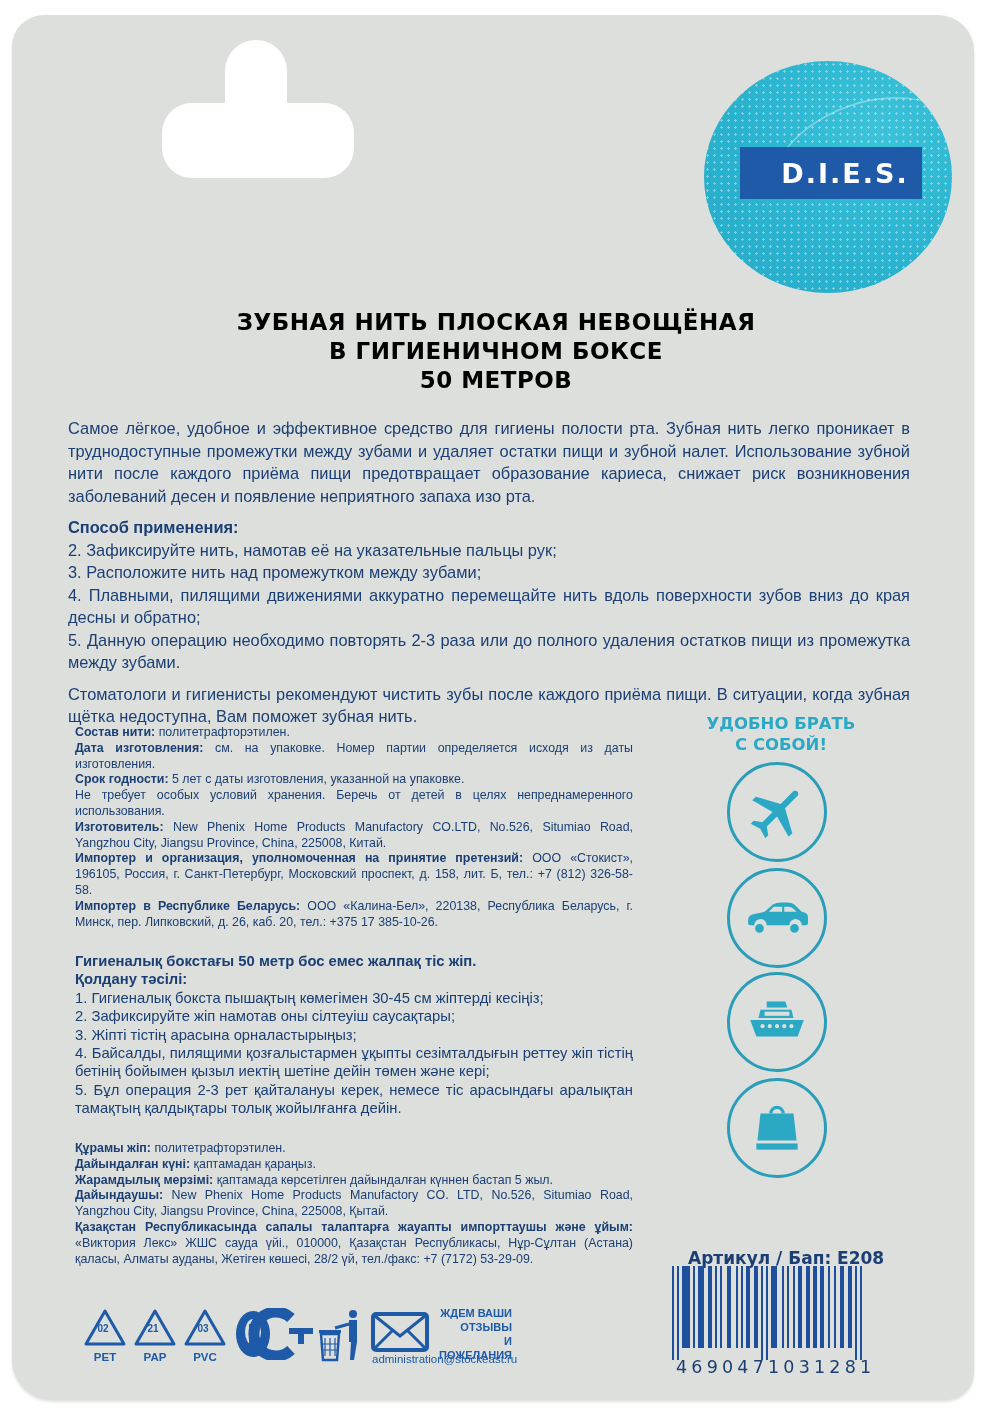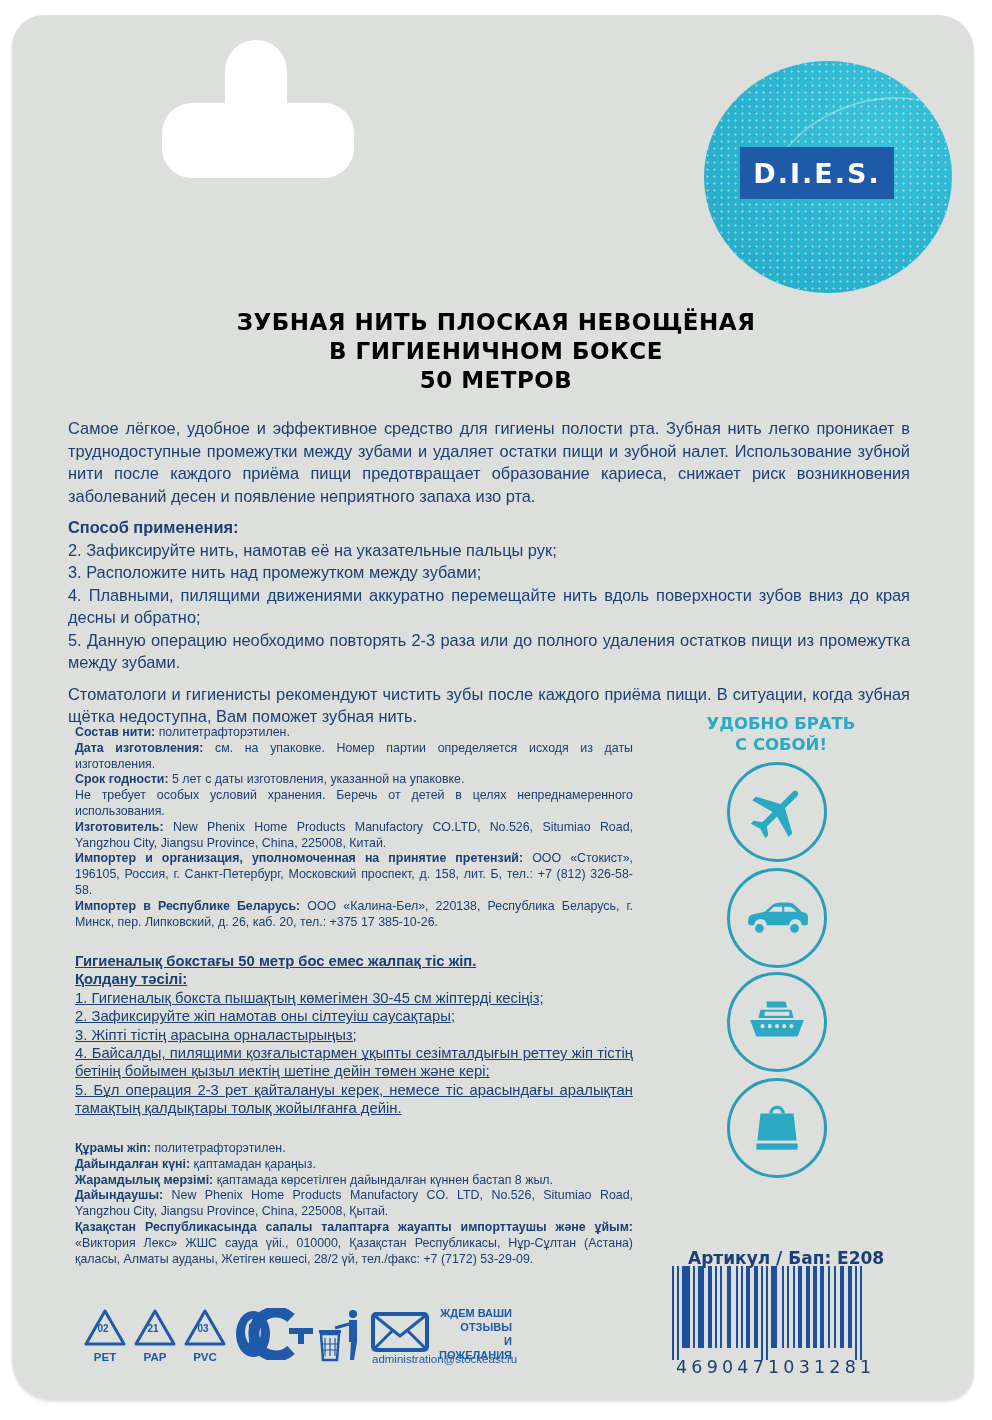--- a/index.html
+++ b/index.html
@@ -5,21 +5,21 @@
   html, body { margin:0; padding:0; }
   body { width:992px; height:1420px; background:#ffffff; position:relative; overflow:hidden; font-family:"Liberation Sans", sans-serif; }
   .card { position:absolute; left:12px; top:15px; width:962px; height:1385px; background:#dcdfdc; border-radius:32px 36px 28px 40px; box-shadow: 0 2px 3px rgba(0,0,0,0.12); }
   .hang-hole { position:absolute; background:#fff; }
   .hole-body { left:162px; top:103px; width:192px; height:75px; border-radius:30px; }
   .hole-tab { left:225px; top:40px; width:62px; height:90px; border-radius:31px 31px 10px 10px; }
   .logo-circle { position:absolute; left:704px; top:61px; width:248px; height:232px; border-radius:50%;
     background: radial-gradient(circle at 70% 30%, #3cc3da 0%, #2cb6d1 45%, #23a9c7 100%); overflow:hidden; }
   .logo-dots { position:absolute; inset:0; background-image: radial-gradient(rgba(255,255,255,0.55) 1px, transparent 1.4px); background-size:7px 7px; opacity:0.7; }
   .logo-wave { position:absolute; left:60px; top:40px; width:220px; height:160px; border-radius:50%; border-top:2px solid rgba(255,255,255,0.35); transform:rotate(-20deg); }
-  .logo-box { position:absolute; left:740px; top:147px; width:154px; height:52px; background:#1e5aa8; color:#fff; font-weight:bold; font-size:27px; letter-spacing:2px; display:flex; align-items:center; justify-content:center; font-family:"DejaVu Sans", sans-serif; }
+  .logo-box { position:absolute; left:740px; top:147px; width:154px; height:52px; background:#1e5aa8; color:#fff; font-weight:bold; font-size:27px; letter-spacing:2px; display:flex; align-items:center; justify-content:center; font-family:"DejaVu Sans", sans-serif;padding-left:28px; }
   .title { position:absolute; left:100px; width:792px; top:308px; text-align:center; color:#000000; font-weight:bold; font-size:23px; line-height:29px; font-family:"DejaVu Sans", sans-serif; letter-spacing:0.5px; }
   .txt { position:absolute; color:#1b3f74; font-family:"Liberation Sans", sans-serif; }
   .main { left:68px; width:842px; font-size:16.4px; line-height:22.5px; text-align:justify; }
   .main p { margin:0; }
   .main .gap { height:9px; }
   .b { font-weight:bold; }
   .small { left:75px; width:558px; font-size:12.4px; line-height:15.8px; text-align:justify; }
   .small p { margin:0; }
   .kz { left:75px; width:558px; font-size:14.8px; line-height:18.4px; text-align:justify; }
   .kz p { margin:0; }
@@ -73,34 +73,34 @@
 <div class="txt small" style="top:725px;">
   <p><span class="b">Состав нити:</span><span> политетрафторэтилен.</span></p>
   <p><span class="b">Дата изготовления:</span><span> см. на упаковке. Номер партии определяется исходя из даты изготовления.</span></p>
   <p><span class="b">Срок годности:</span><span> 5 лет с даты изготовления, указанной на упаковке.</span></p>
   <p><span>Не требует особых условий хранения. Беречь от детей в целях непреднамеренного использования.</span></p>
   <p><span class="b">Изготовитель:</span><span> New Phenix Home Products Manufactory CO.LTD, No.526, Situmiao Road, Yangzhou City, Jiangsu Province, China, 225008, Китай.</span></p>
   <p><span class="b">Импортер и организация, уполномоченная на принятие претензий:</span><span> ООО «Стокист», 196105, Россия, г. Санкт-Петербург, Московский проспект, д. 158, лит. Б, тел.: +7 (812) 326-58-58.</span></p>
   <p><span class="b">Импортер в Республике Беларусь:</span><span> ООО «Калина-Бел», 220138, Республика Беларусь, г. Минск, пер. Липковский, д. 26, каб. 20, тел.: +375 17 385-10-26.</span></p>
 </div>
 
-<div class="txt kz" style="top:952px;text-decoration:underline;">
+<div class="txt kz" style="top:952px;">
   <p class="b">Гигиеналық бокстағы 50 метр бос емес жалпақ тіс жіп.</p>
   <p class="b">Қолдану тәсілі:</p>
   <p>1. Гигиеналық бокста пышақтың көмегімен 30-45 см жіптерді кесіңіз;</p>
   <p>2. Зафиксируйте жіп намотав оны сілтеуіш саусақтары;</p>
   <p>3. Жіпті тістің арасына орналастырыңыз;</p>
   <p>4. Байсалды, пилящими қозғалыстармен ұқыпты сезімталдығын реттеу жіп тістің бетінің бойымен қызыл иектің шетіне дейін төмен және кері;</p>
   <p>5. Бұл операция 2-3 рет қайталануы керек, немесе тіс арасындағы аралықтан тамақтың қалдықтары толық жойылғанға дейін.</p>
 </div>
 
 <div class="txt small" style="top:1141px;">
   <p><span class="b">Құрамы жіп:</span><span> политетрафторэтилен.</span></p>
   <p><span class="b">Дайындалған күні:</span><span> қаптамадан қараңыз.</span></p>
-  <p><span class="b">Жарамдылық мерзімі:</span><span> қаптамада көрсетілген дайындалған күннен бастап 8 жыл.</span></p>
+  <p><span class="b">Жарамдылық мерзімі:</span><span> қаптамада көрсетілген дайындалған күннен бастап 5 жыл.</span></p>
   <p><span class="b">Дайындаушы:</span><span> New Phenix Home Products Manufactory CO. LTD, No.526, Situmiao Road, Yangzhou City, Jiangsu Province, China, 225008, Қытай.</span></p>
   <p><span class="b">Қазақстан Республикасында сапалы талаптарға жауапты импорттаушы және ұйым:</span><span> «Виктория Лекс» ЖШС сауда үйі., 010000, Қазақстан Республикасы, Нұр-Сұлтан (Астана) қаласы, Алматы ауданы, Жетіген көшесі, 28/2 үй, тел./факс: +7 (7172) 53-29-09.</span></p>
 </div>
 
 <div class="side-title">
   <div>УДОБНО БРАТЬ</div>
   <div>С СОБОЙ!</div>
 </div>
 
 <div class="icon-circle" style="top:762px;">

